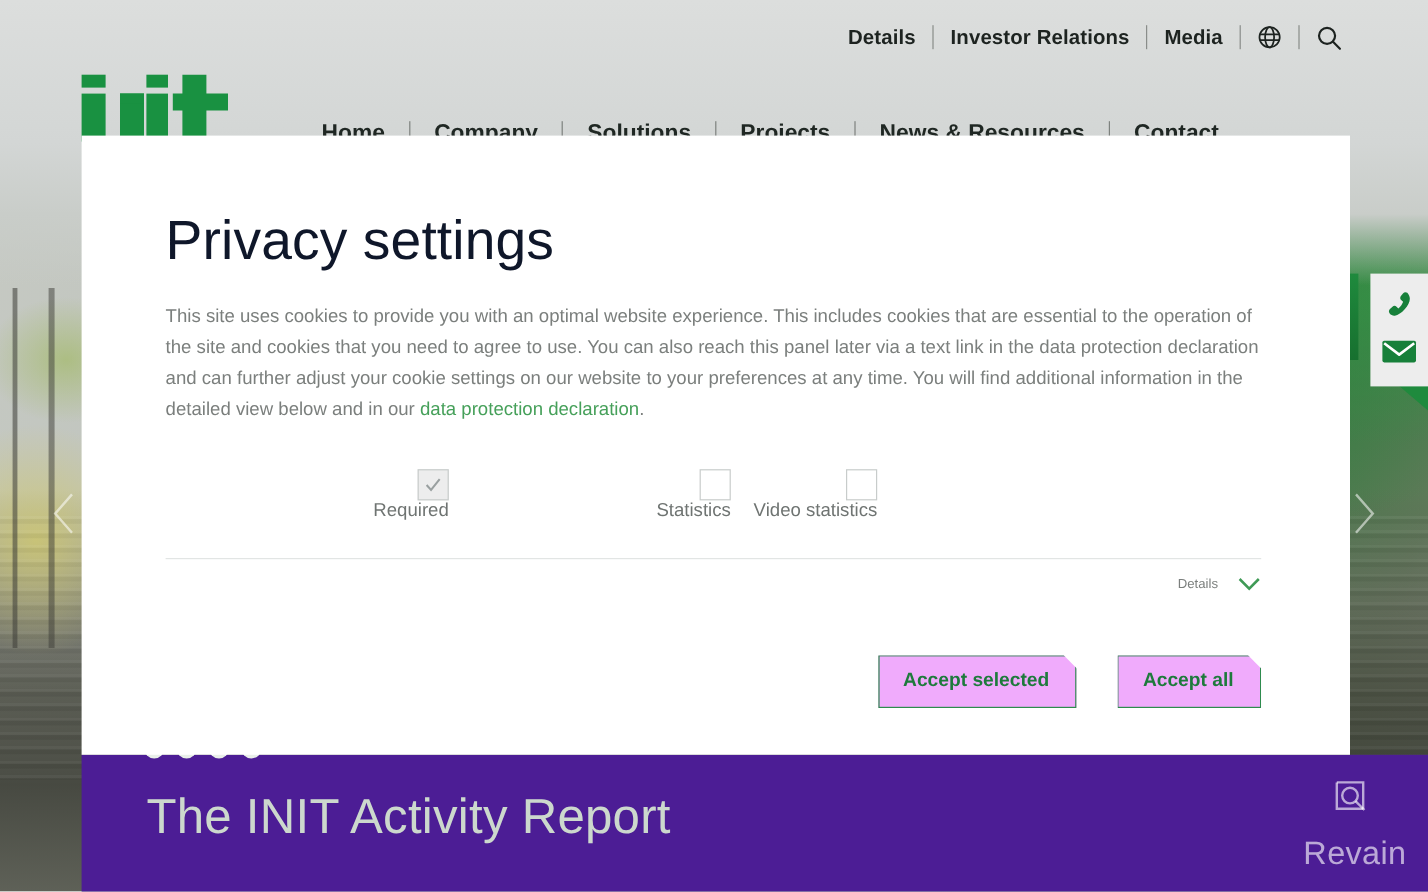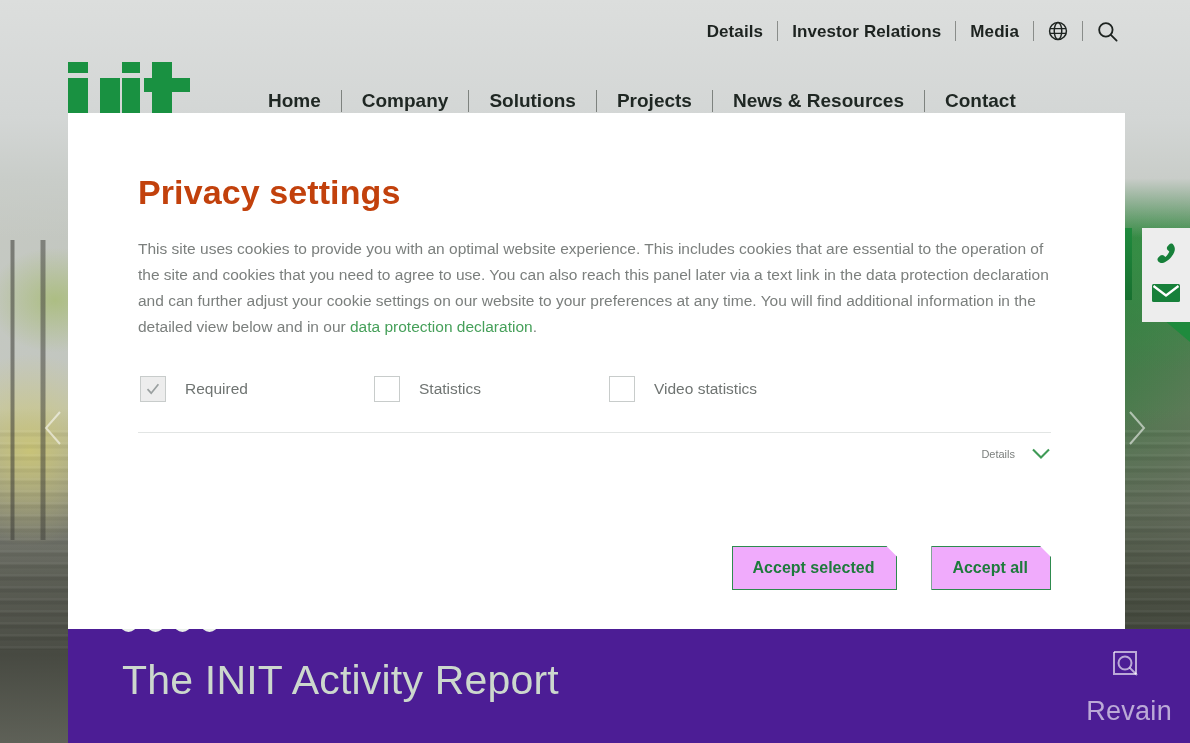--- a/index.html
+++ b/index.html
@@ -63,21 +63,21 @@
   }
 
   
   .logo {
     position: absolute; left: 66px; top: 62px;
     width: 132px; height: 58px; z-index: 4;
   }
 
   
   .mainnav {
-    position: absolute; left: 248px; top: 90px; z-index: 3;
+    position: absolute; left: 248px; top: 101px; z-index: 3;
     display: flex; align-items: flex-start;
   }
   .mainnav-item {
     font-size: 19px; font-weight: 700; color: #1f2723;
     padding: 0 20px; white-space: nowrap;
   }
   .mainnav-sep { width: 1px; height: 22px; background: rgba(40,45,40,.5); }
 
   
   .carousel-arrow {
@@ -130,33 +130,33 @@
     font-size: 27px; font-weight: 400; letter-spacing: .3px; flex-direction: column;
   }
 
   
   .dialog {
     position: absolute; left: 68px; top: 113px; width: 1057px; height: 516px;
     background: #ffffff; z-index: 20;
     padding: 60px 74px 0 70px;
   }
   .dialog h1 {
-    font-size: 34px; font-weight: 700; color: #c2410c;
+    font-size: 46px; font-weight: 400; color: #0f172a;
     letter-spacing: .1px; margin-bottom: 24px;
   }
   .dialog p {
     font-size: 15.5px; line-height: 26px; color: #7b7f7d;
     max-width: 915px; font-weight: 400;
   }
   .dialog p a { color: #46a05a; text-decoration: none; }
 
   .options {
     display: flex; margin-top: 36px; padding-left: 2px;
   }
-  .option { display: flex; align-items: center; }
+  .option { display: flex; align-items: flex-end; flex-direction: column; }
   .option.o0 { width: 234px; }
   .option.o1 { width: 235px; }
   .cbox {
     width: 26px; height: 26px; border: 1px solid #c8cccb; background: #fff;
     display: flex; align-items: center; justify-content: center; flex: 0 0 auto;
   }
   .cbox.checked { background: #ededed; }
   .option-label { font-size: 15.5px; color: #6f7472; margin-left: 19px; }
 
   .rule {

